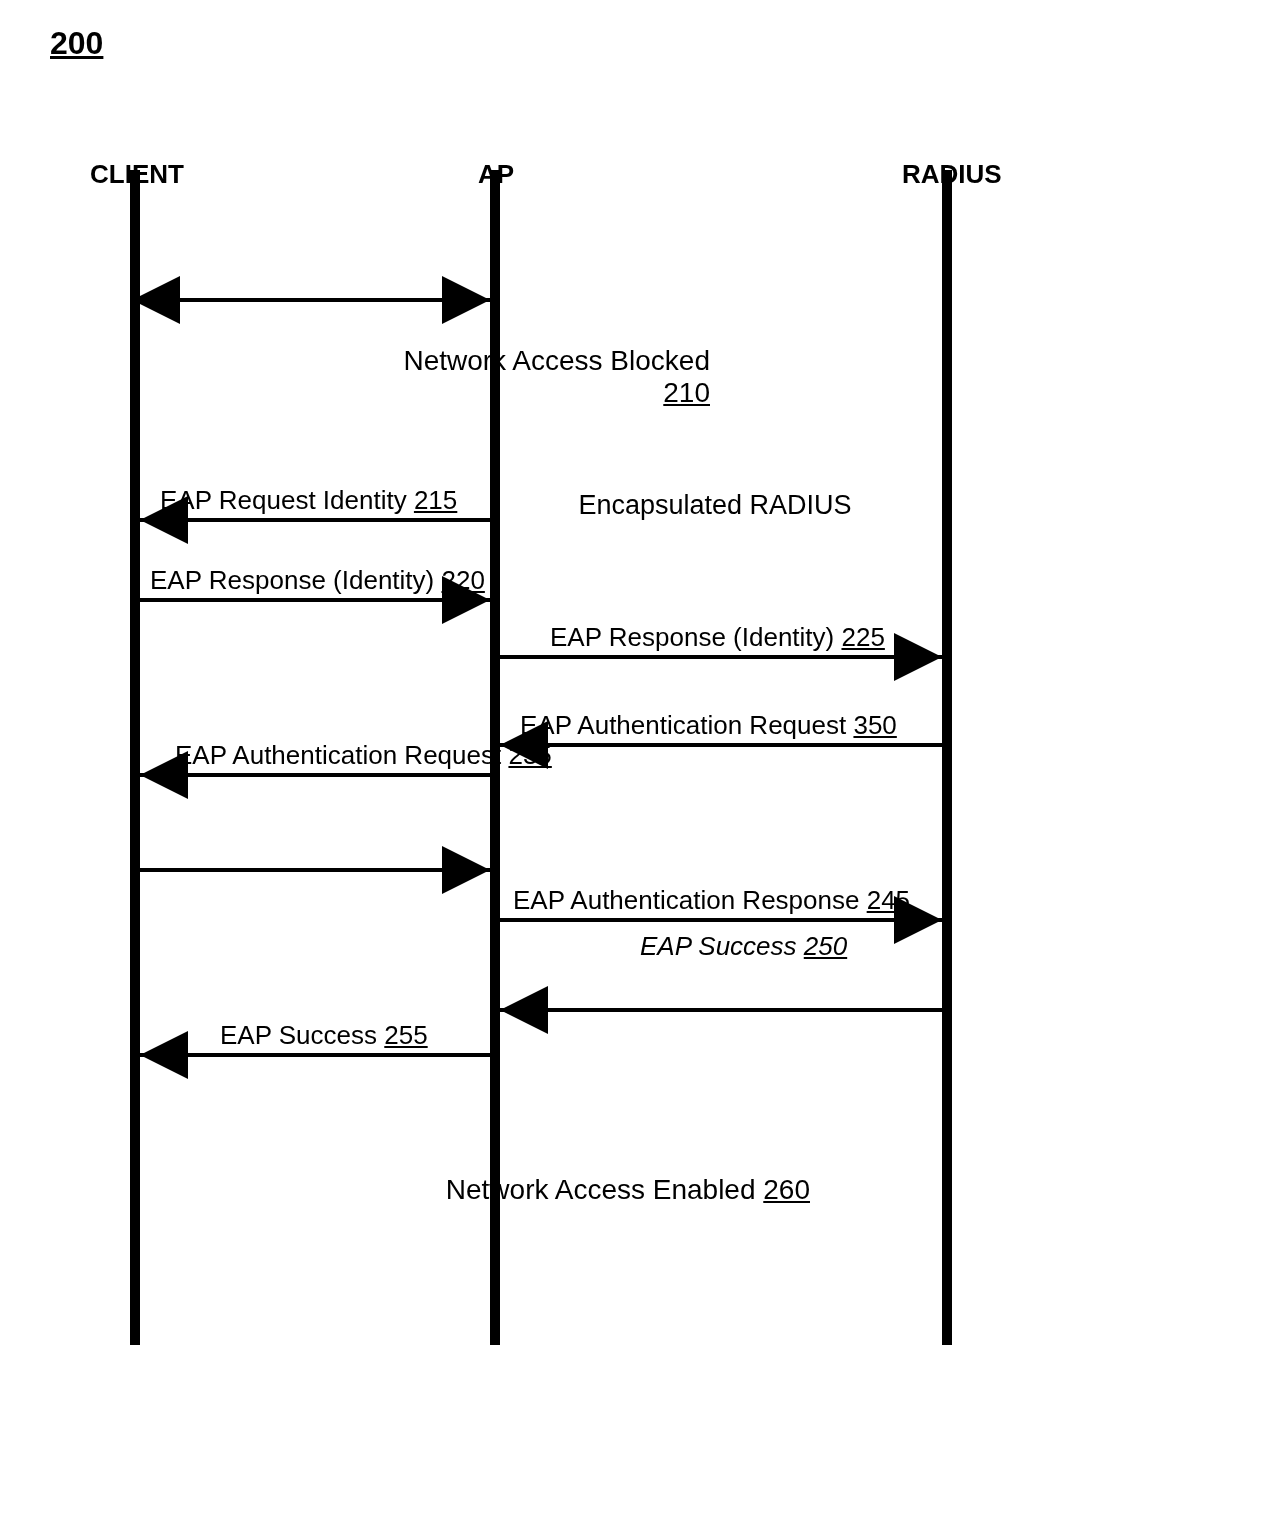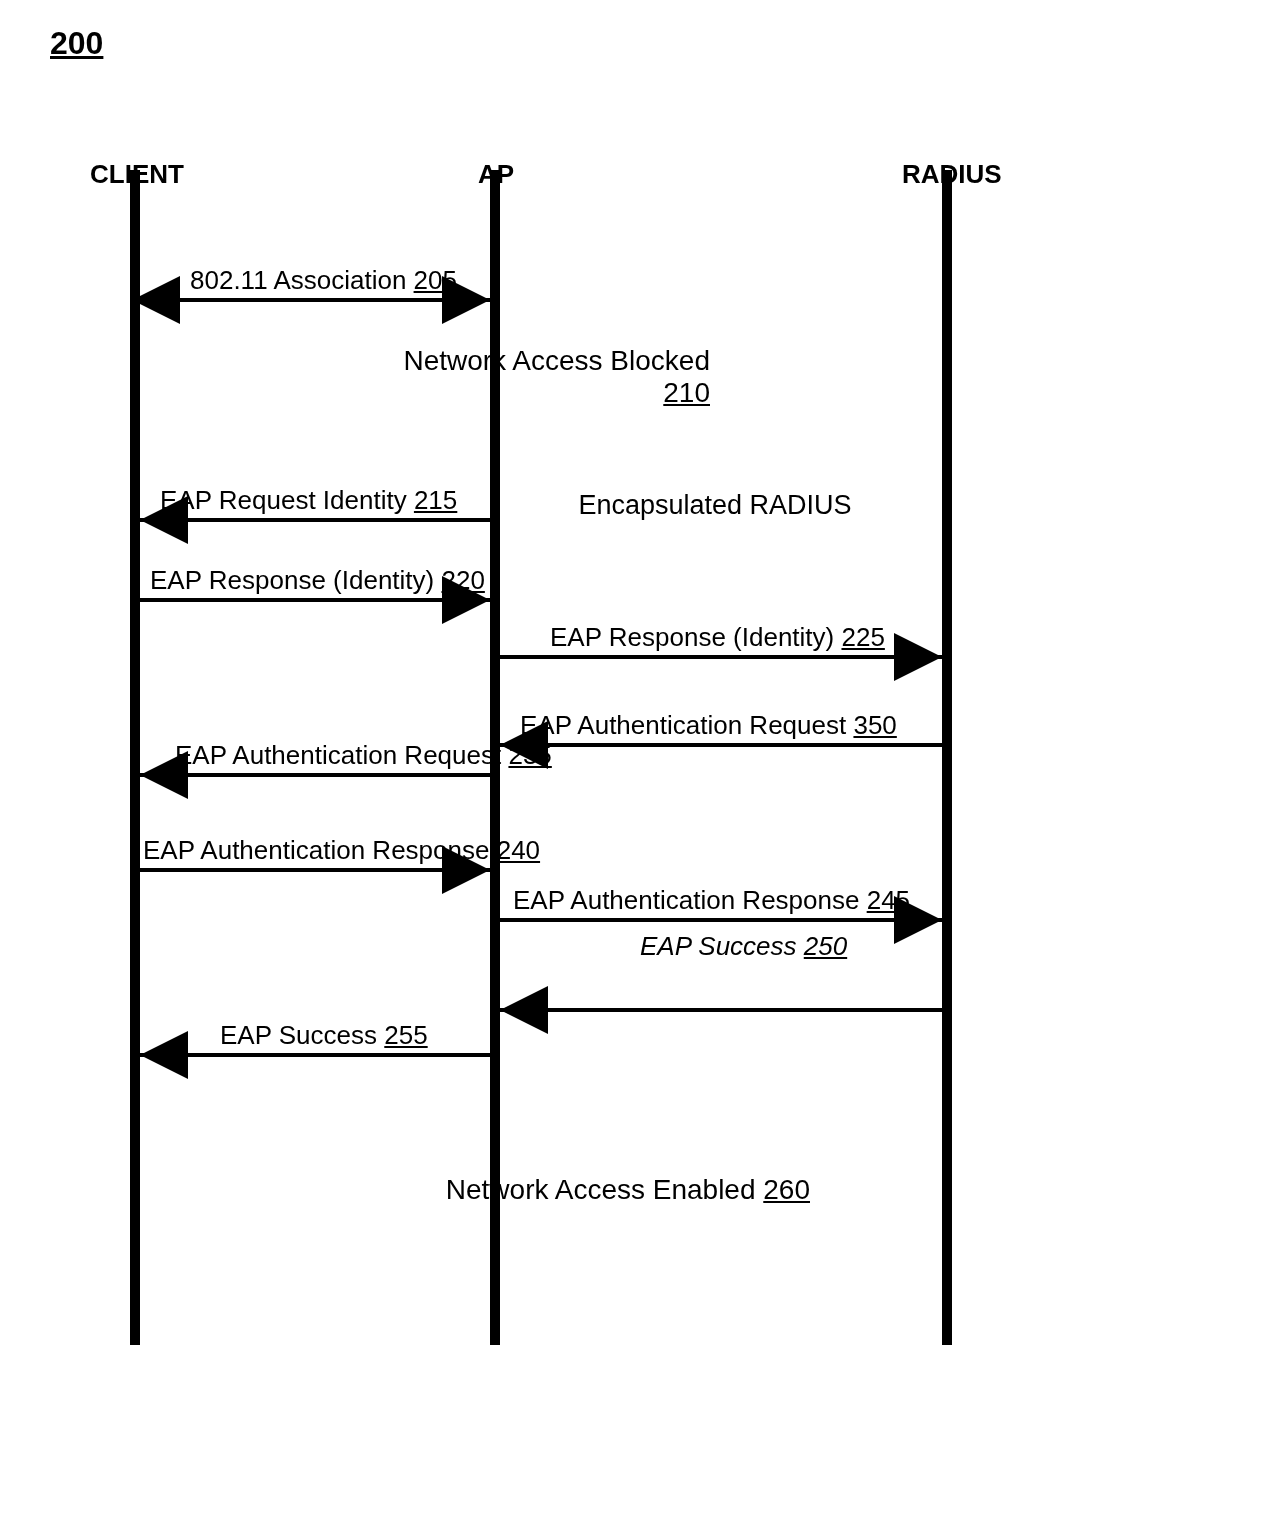--- a/index.html
+++ b/index.html
@@ -115,24 +115,20 @@
 
     <line x1="90" y1="870" x2="440" y2="870" stroke="#000" stroke-width="4" marker-end="url(#arrR)"></line>
 
     <line x1="450" y1="920" x2="892" y2="920" stroke="#000" stroke-width="4" marker-end="url(#arrR)"></line>
 
     <line x1="892" y1="1010" x2="450" y2="1010" stroke="#000" stroke-width="4" marker-end="url(#arrR)"></line>
 
     <line x1="440" y1="1055" x2="90" y2="1055" stroke="#000" stroke-width="4" marker-end="url(#arrR)"></line>
   </svg>
 
-  <div class="msg-label" style="left:140px; top:265px;">
-    <span>802.11 Association</span>
-    <span class="ref">205</span>
-  </div>
 
   <div class="note" style="left:230px; top:345px; width:430px;">
     <span>Network Access Blocked</span><br>
     <span class="ref">210</span>
   </div>
 
   <div class="msg-label" style="left:110px; top:485px;">
     <span>EAP Request Identity</span>
     <span class="ref">215</span>
   </div>
@@ -154,24 +150,20 @@
   <div class="msg-label" style="left:470px; top:710px;">
     <span>EAP Authentication Request</span>
     <span class="ref">350</span>
   </div>
 
   <div class="msg-label" style="left:93px; top:740px;margin-left:32px;">
     <span>EAP Authentication Request</span>
     <span class="ref">235</span>
   </div>
 
-  <div class="msg-label" style="left:93px; top:835px;">
-    <span>EAP Authentication Response</span>
-    <span class="ref">240</span>
-  </div>
 
   <div class="msg-label" style="left:463px; top:885px;">
     <span>EAP Authentication Response</span>
     <span class="ref">245</span>
   </div>
 
   <div class="msg-label" style="left:590px; top:931px;font-style:italic;">
     <span>EAP Success</span>
     <span class="ref">250</span>
   </div>

